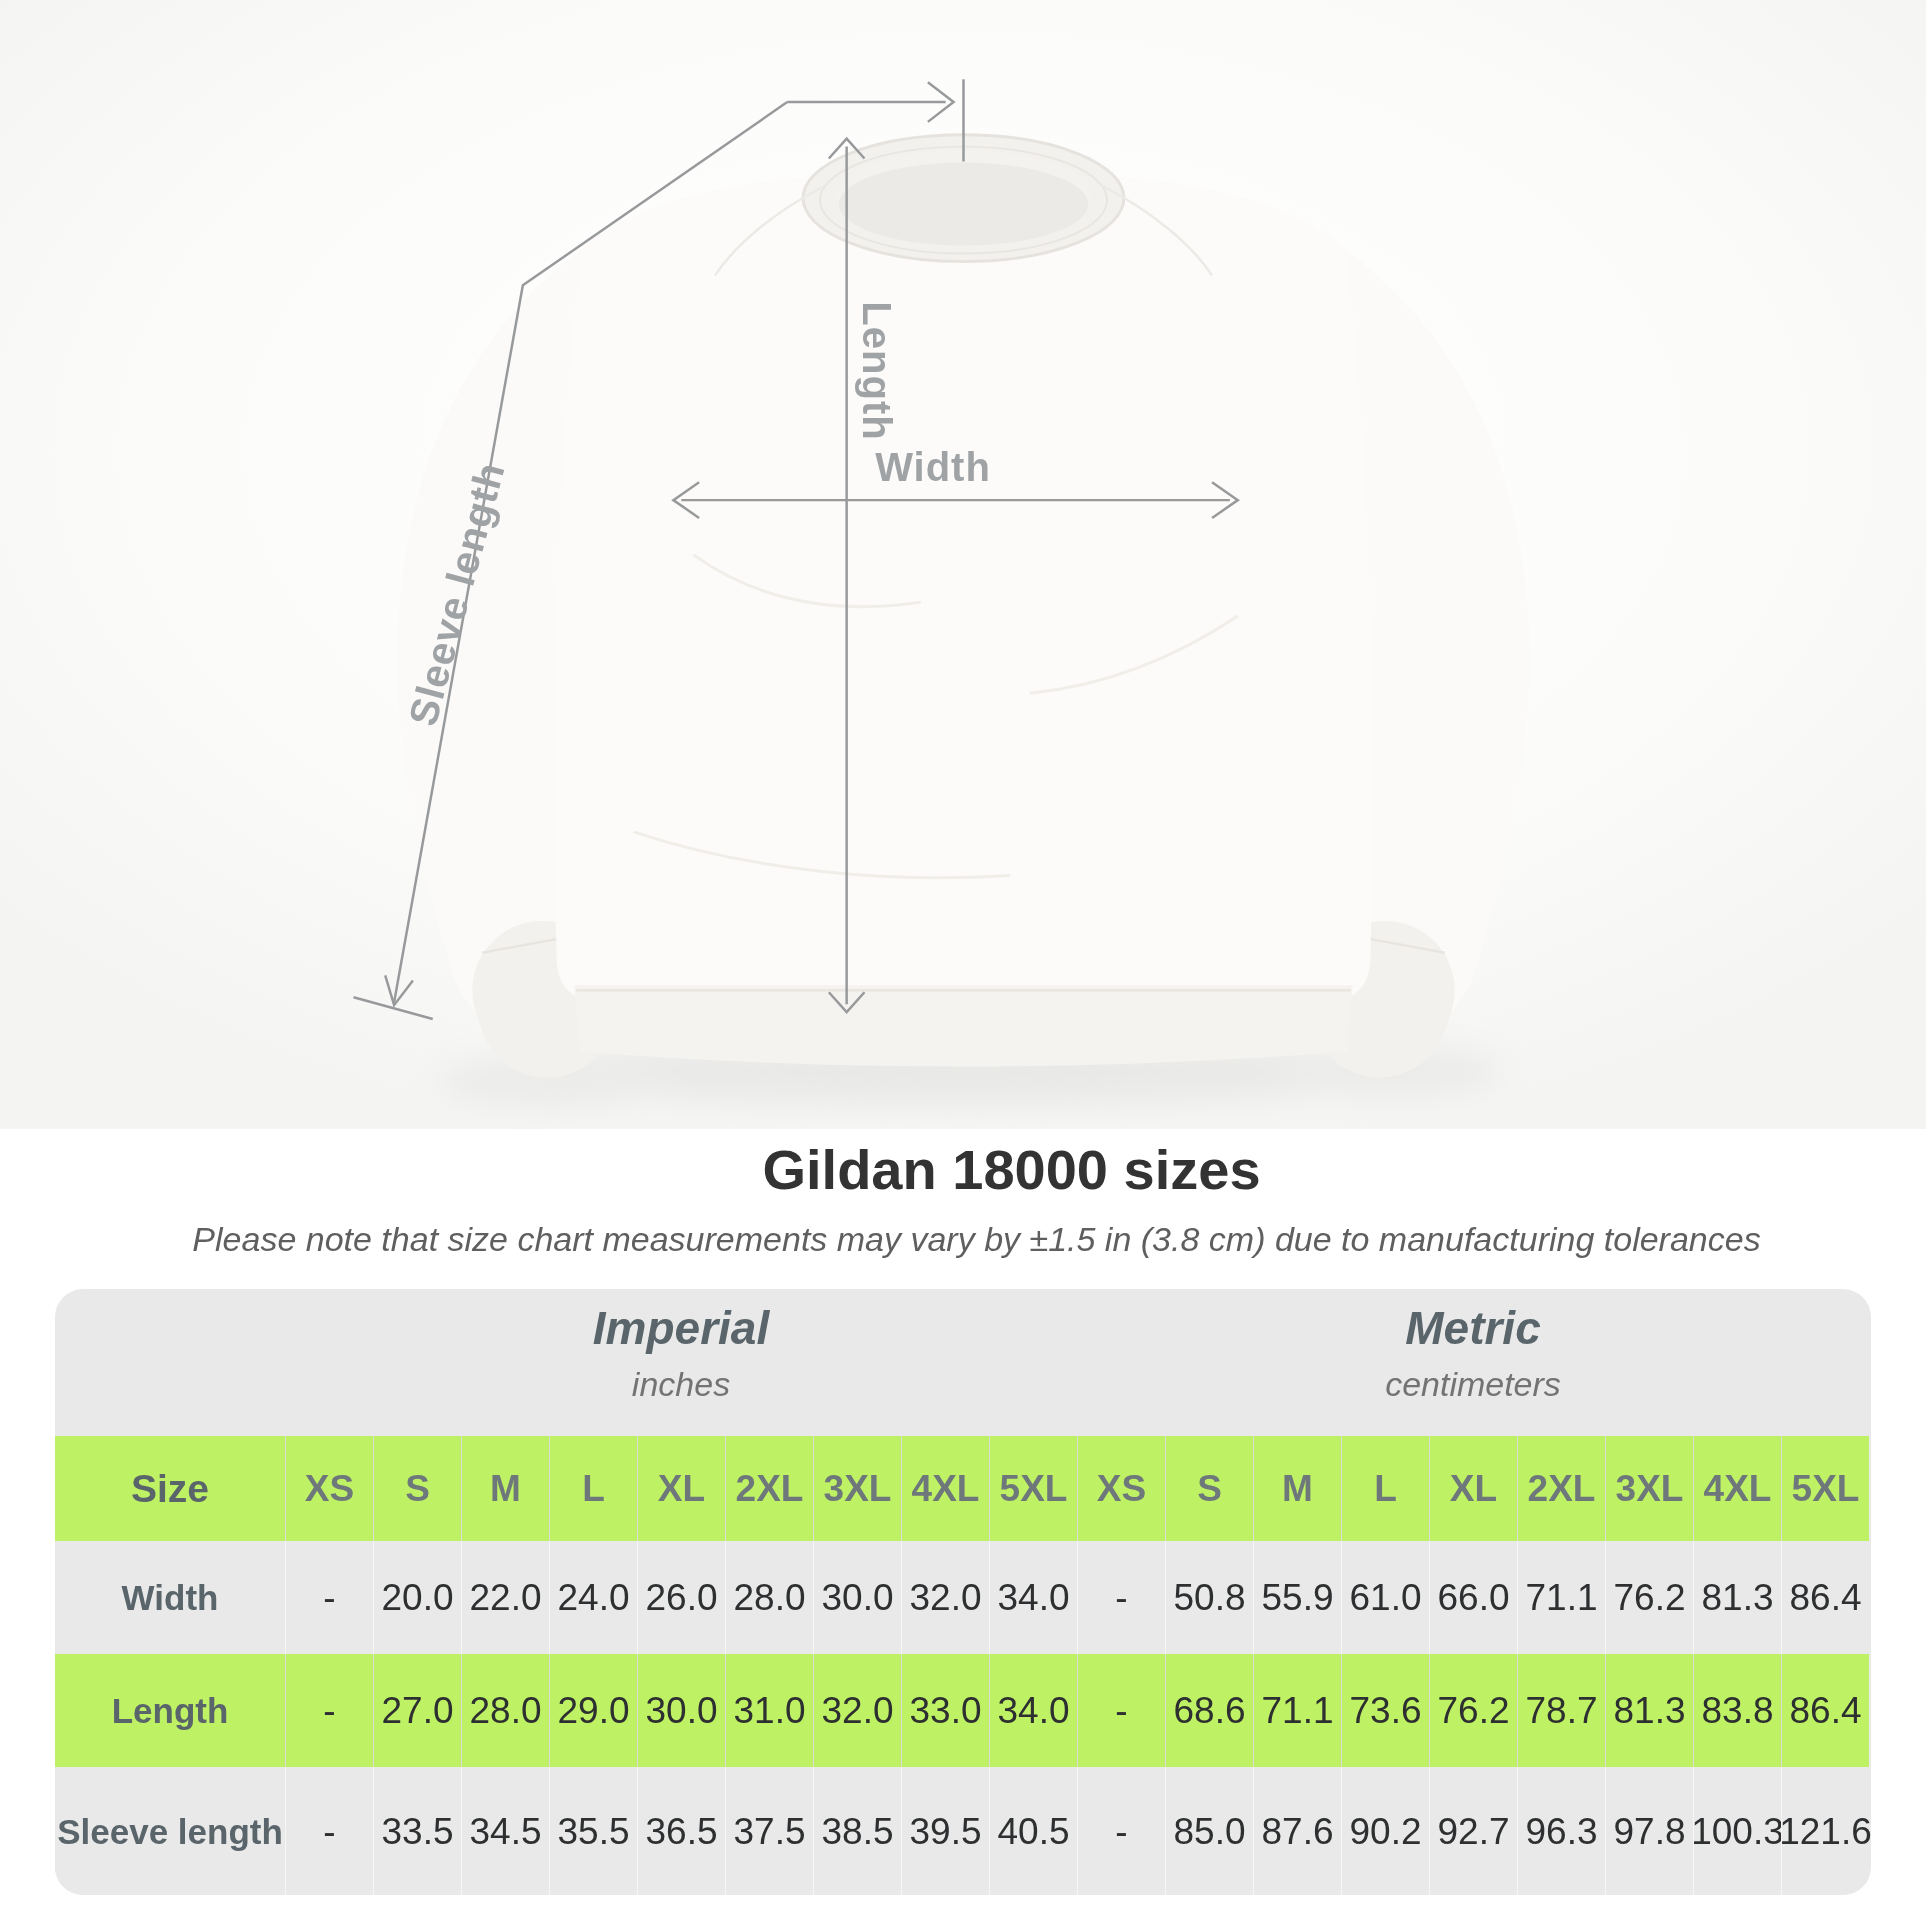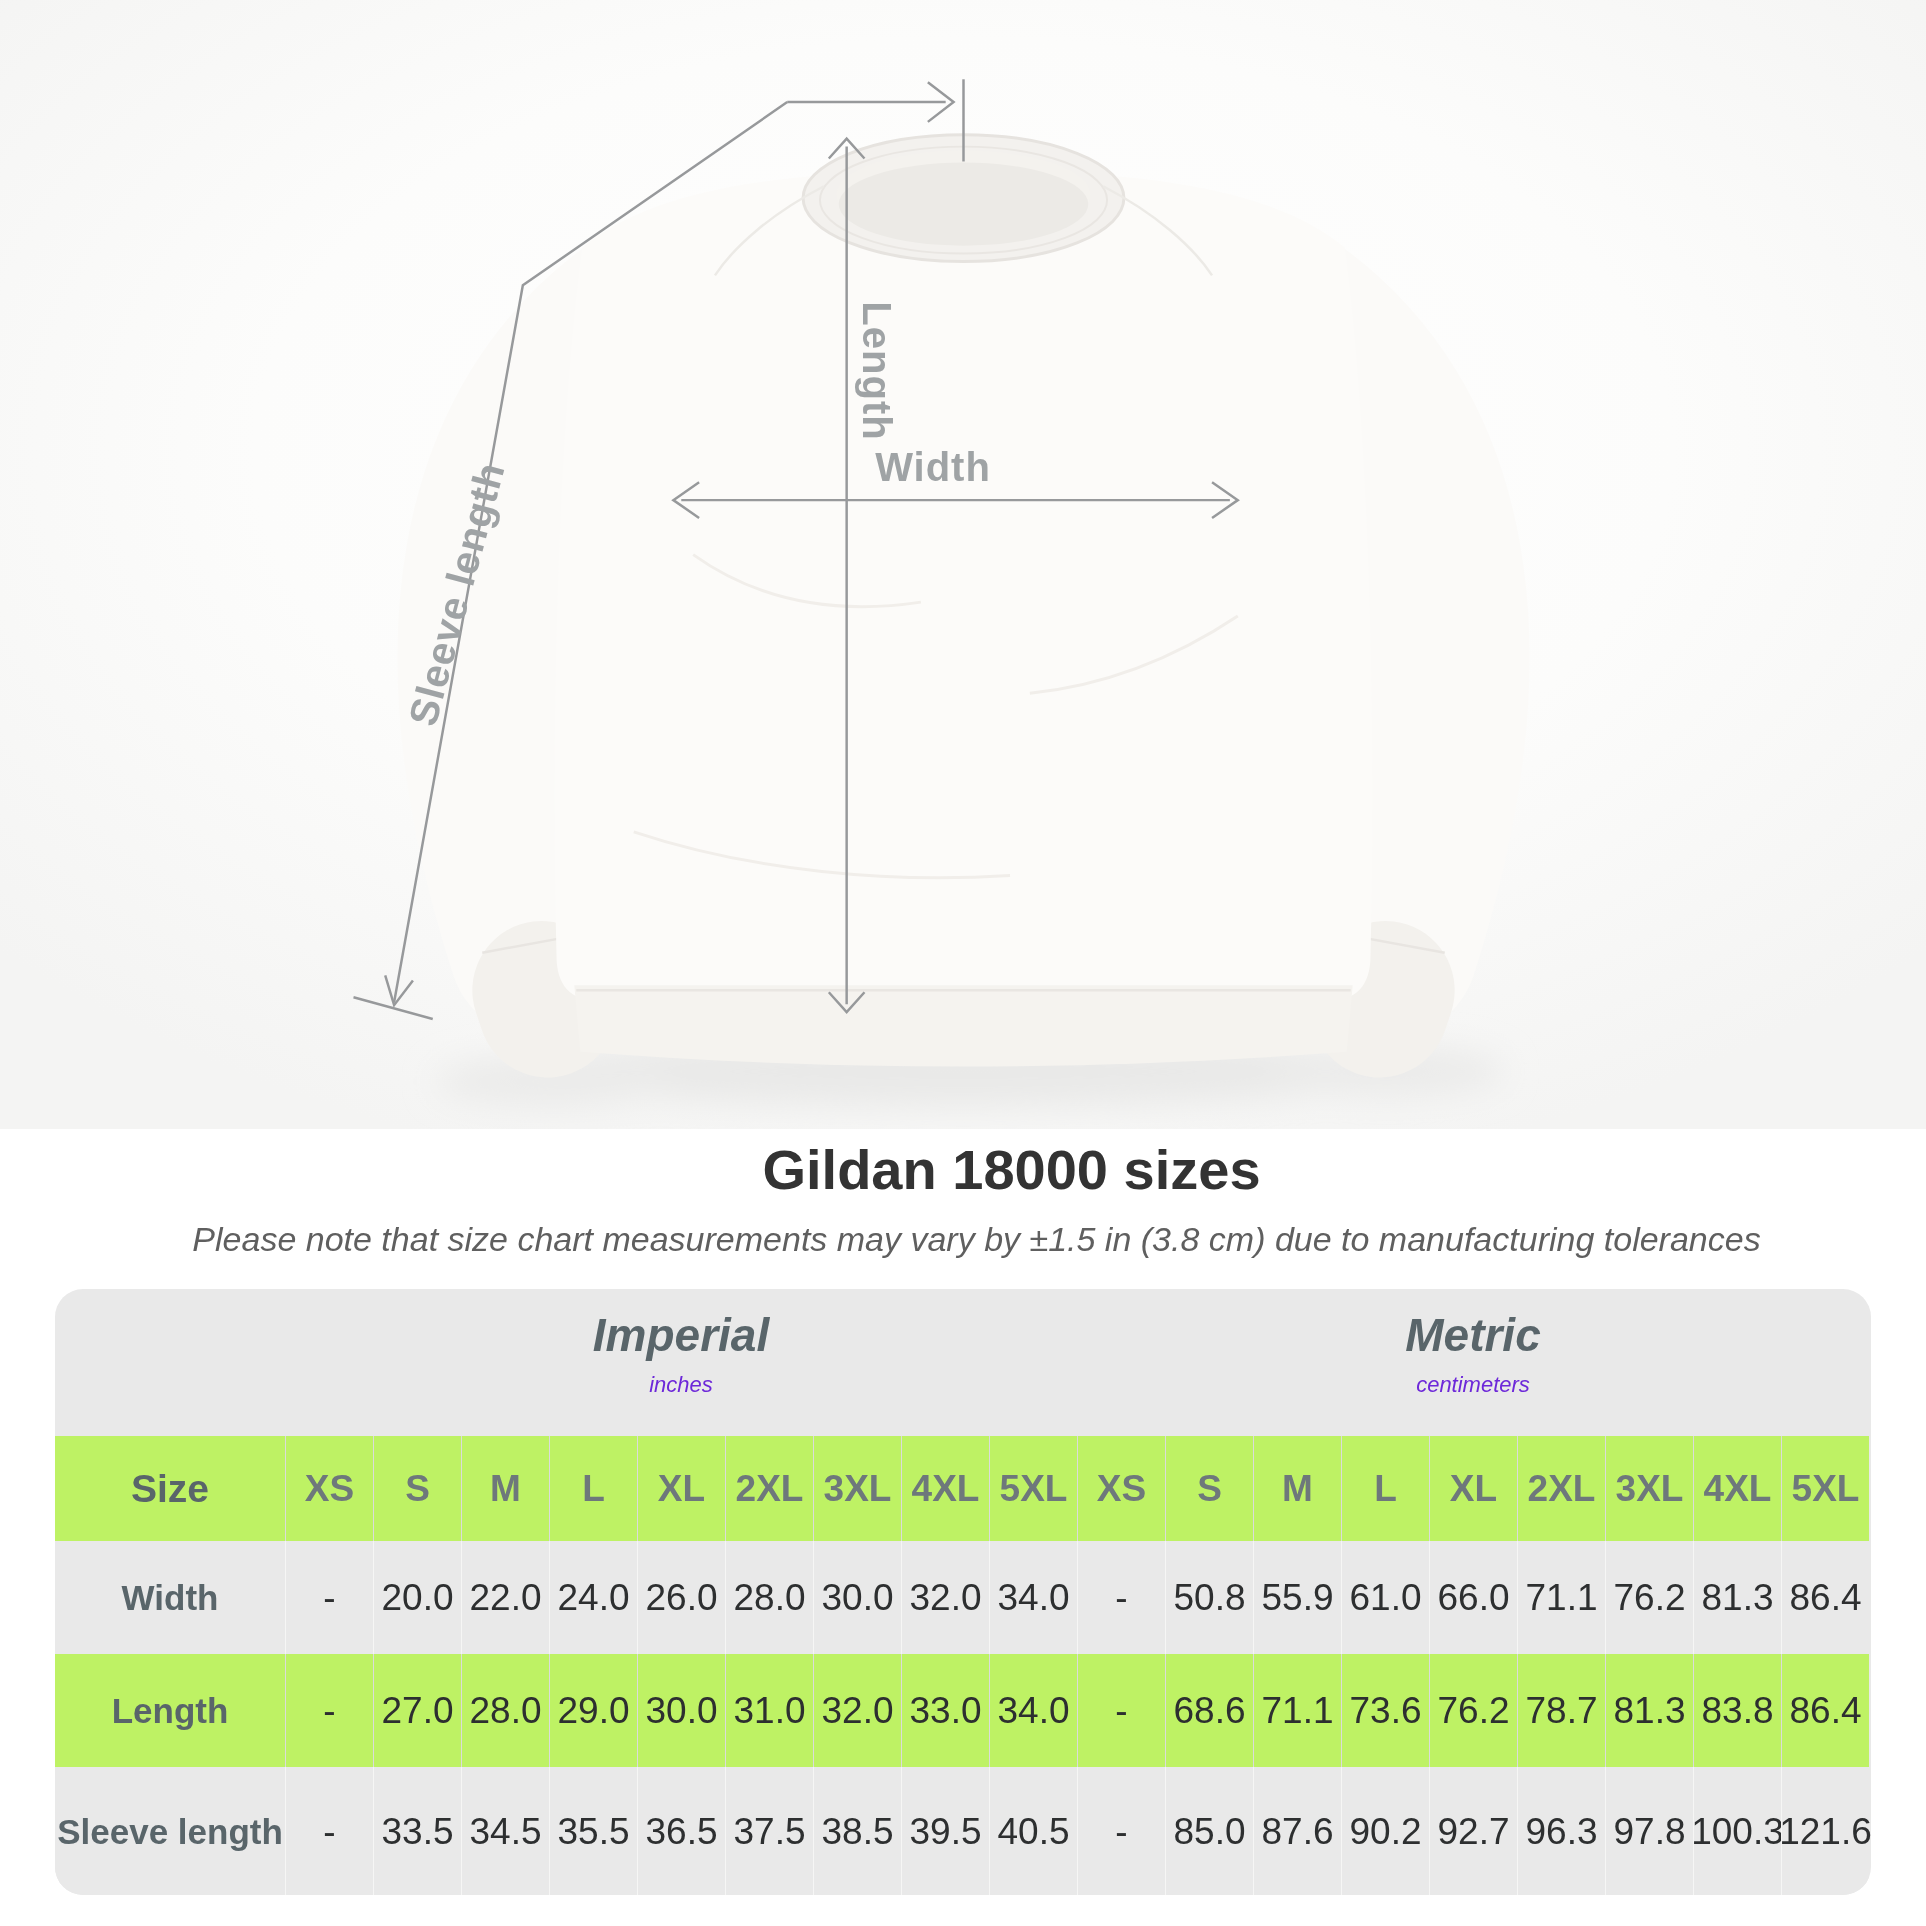--- a/index.html
+++ b/index.html
@@ -37,21 +37,21 @@
     grid-template-columns:230px repeat(18,88px);
     grid-template-rows:147px 105px 113px 113px 129px;
   }
   .cell{display:flex;align-items:center;justify-content:center;}
   .hdr-spacer{grid-column:1;}
   .group-hdr{
     grid-column:span 9;display:flex;flex-direction:column;align-items:center;
     justify-content:center;transform:translateY(-10px);
   }
   .group-title{font-size:46px;font-weight:bold;font-style:italic;color:#59656a;}
-  .group-sub{font-size:22px;font-style:italic;color:#6d28d9;margin-top:10px;}
+  .group-sub{font-size:34px;font-style:italic;color:#737373;margin-top:10px;}
   .corner-cell{font-size:39px;font-weight:bold;color:#59656a;}
   .size-cell{font-size:37px;font-weight:bold;color:#6e787b;}
   .label-cell{font-size:35px;font-weight:bold;color:#59656a;}
   .val-cell{font-size:37px;color:#2d2f30;}
   .rw{background:#bef264;border-left:1px solid #dbdbdb;}
   .rg{background:#e9e9e9;border-left:1px solid #f6f6f5;}
   .nb{border-left:none !important;}
 </style>
 </head>
 <body>

